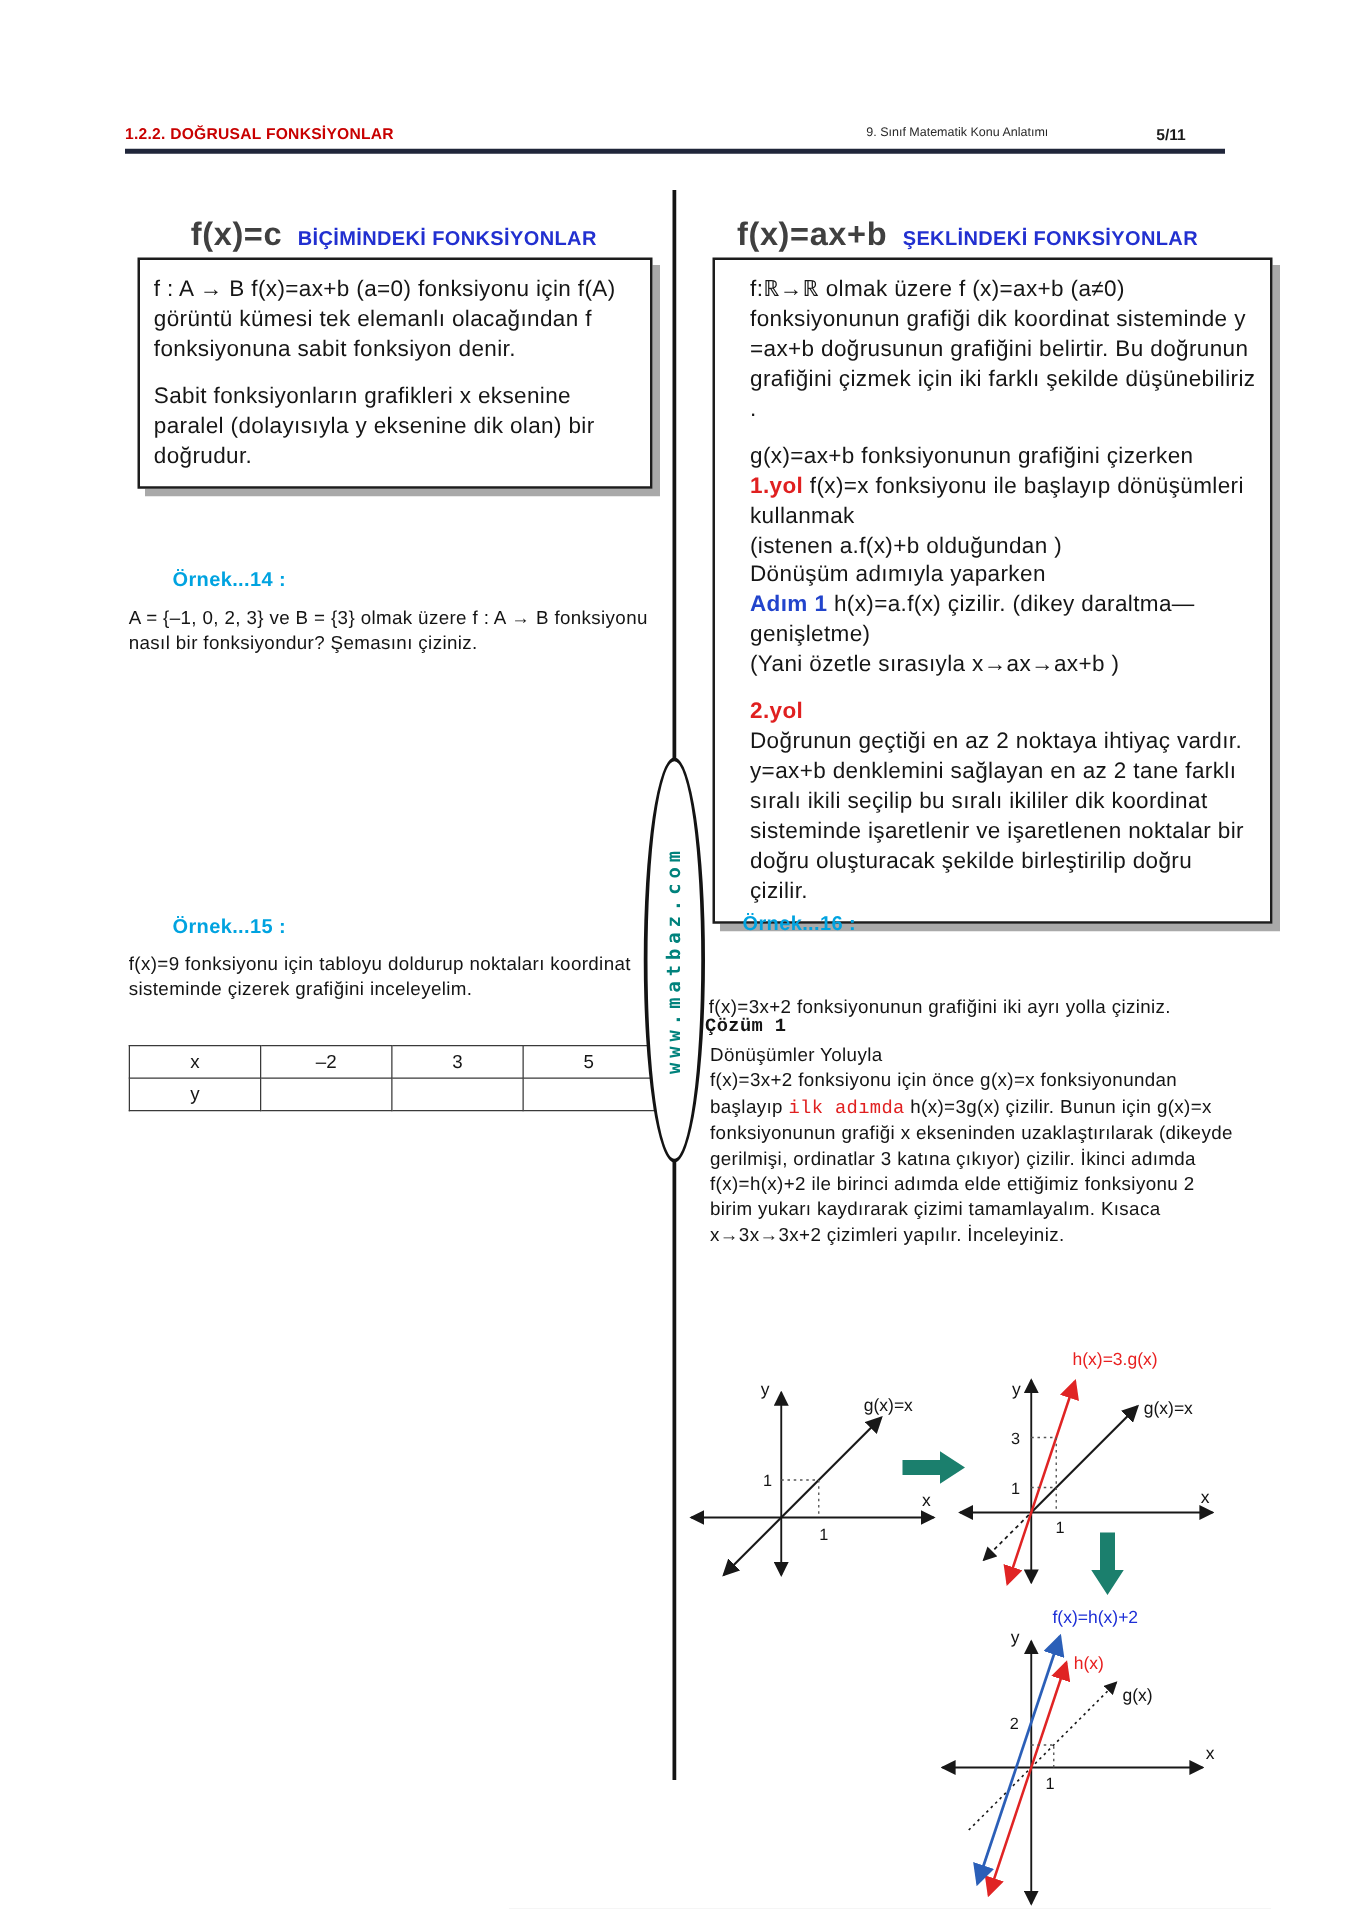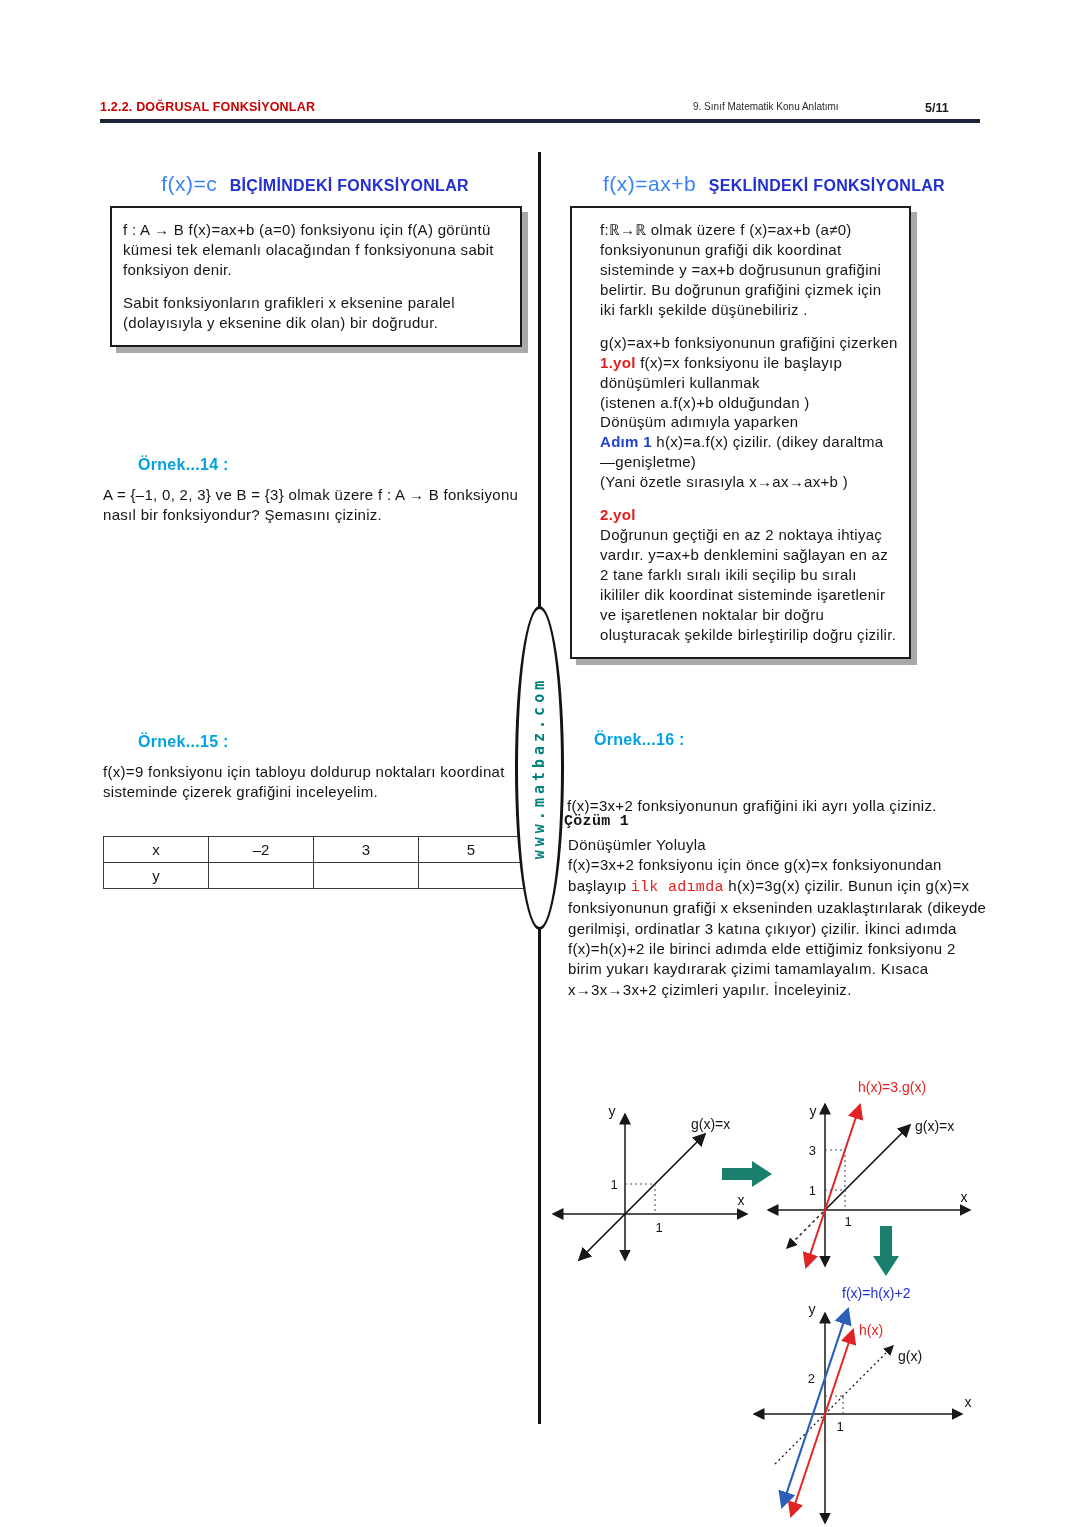--- a/index.html
+++ b/index.html
@@ -12,28 +12,28 @@
   .abs { position:absolute; }
 
   
   .hdr-left { left:100px; top:100px; font-size:12.5px; font-weight:bold; color:#c80000; letter-spacing:0.2px; }
   .hdr-right { left:693px; top:101px; font-size:10px; color:#2a2a2a; }
   .hdr-page { left:925px; top:101px; font-size:12.5px; font-weight:bold; color:#1a1a1a; }
   .hdr-rule { left:100px; top:119px; width:880px; height:3.5px; background:#20263a; }
 
   
   .col-title { width:430px; text-align:center; white-space:nowrap; }
-  .title-formula { color:#3b82f6; font-weight:normal; font-size:21px; letter-spacing:0.5px; }
+  .title-formula { color:#404040; font-weight:bold; font-size:26px; letter-spacing:0.5px; }
   .title-text { color:#2230d0; font-weight:bold; font-size:16px; margin-left:8px; letter-spacing:0.3px; }
 
   
   .box {
     border:2px solid #1c1c1c; background:#ffffff;
     box-shadow:6px 6px 0 #a9a9a9;
-    padding:12px 11px; font-size:15px; line-height:1.33; letter-spacing:0.3px;
+    padding:12px 11px; font-size:18px; line-height:1.33; letter-spacing:0.3px;
   }
   .box p { margin:0; }
   .box p.pgap { margin-bottom:13px; }
   .box p.tgap { margin-top:13px; }
 
   .red-label { color:#e02020; font-weight:bold; }
   .blue-label { color:#2244cc; font-weight:bold; }
   .red-inline { color:#e02020;font-family:Liberation Mono, monospace; }
 
   .ornek-title { font-size:16px; font-weight:bold; color:#00a3e0; letter-spacing:0.3px; }
@@ -112,21 +112,21 @@
       <td></td>
     </tr>
   </tbody>
     </table>
 
   <div class="abs col-title" style="left:562px; top:172px; width:424px;">
     <span class="title-formula">f(x)=ax+b</span>
     <span class="title-text">ŞEKLİNDEKİ FONKSİYONLAR</span>
   </div>
 
-  <div class="abs box" style="left:570px; top:206px; width:341px;padding-left:28px;">
+  <div class="abs box" style="left:570px; top:206px; width:448px;padding-left:28px;">
     <p class="pgap">f:ℝ→ℝ olmak üzere f (x)=ax+b (a≠0) fonksiyonunun grafiği dik koordinat sisteminde y =ax+b doğrusunun grafiğini belirtir. Bu doğrunun grafiğini çizmek için iki farklı şekilde düşünebiliriz .</p>
     <p>g(x)=ax+b fonksiyonunun grafiğini çizerken</p>
     <p>
       <span class="red-label">1.yol</span><span> f(x)=x fonksiyonu ile başlayıp dönüşümleri kullanmak</span><br>
       <span>(istenen a.f(x)+b olduğundan )</span><br>
       <span>Dönüşüm adımıyla yaparken</span>
     </p>
     <p>
       <span class="blue-label">Adım 1</span><span> h(x)=a.f(x) çizilir. (dikey daraltma—genişletme)</span>
     </p>

